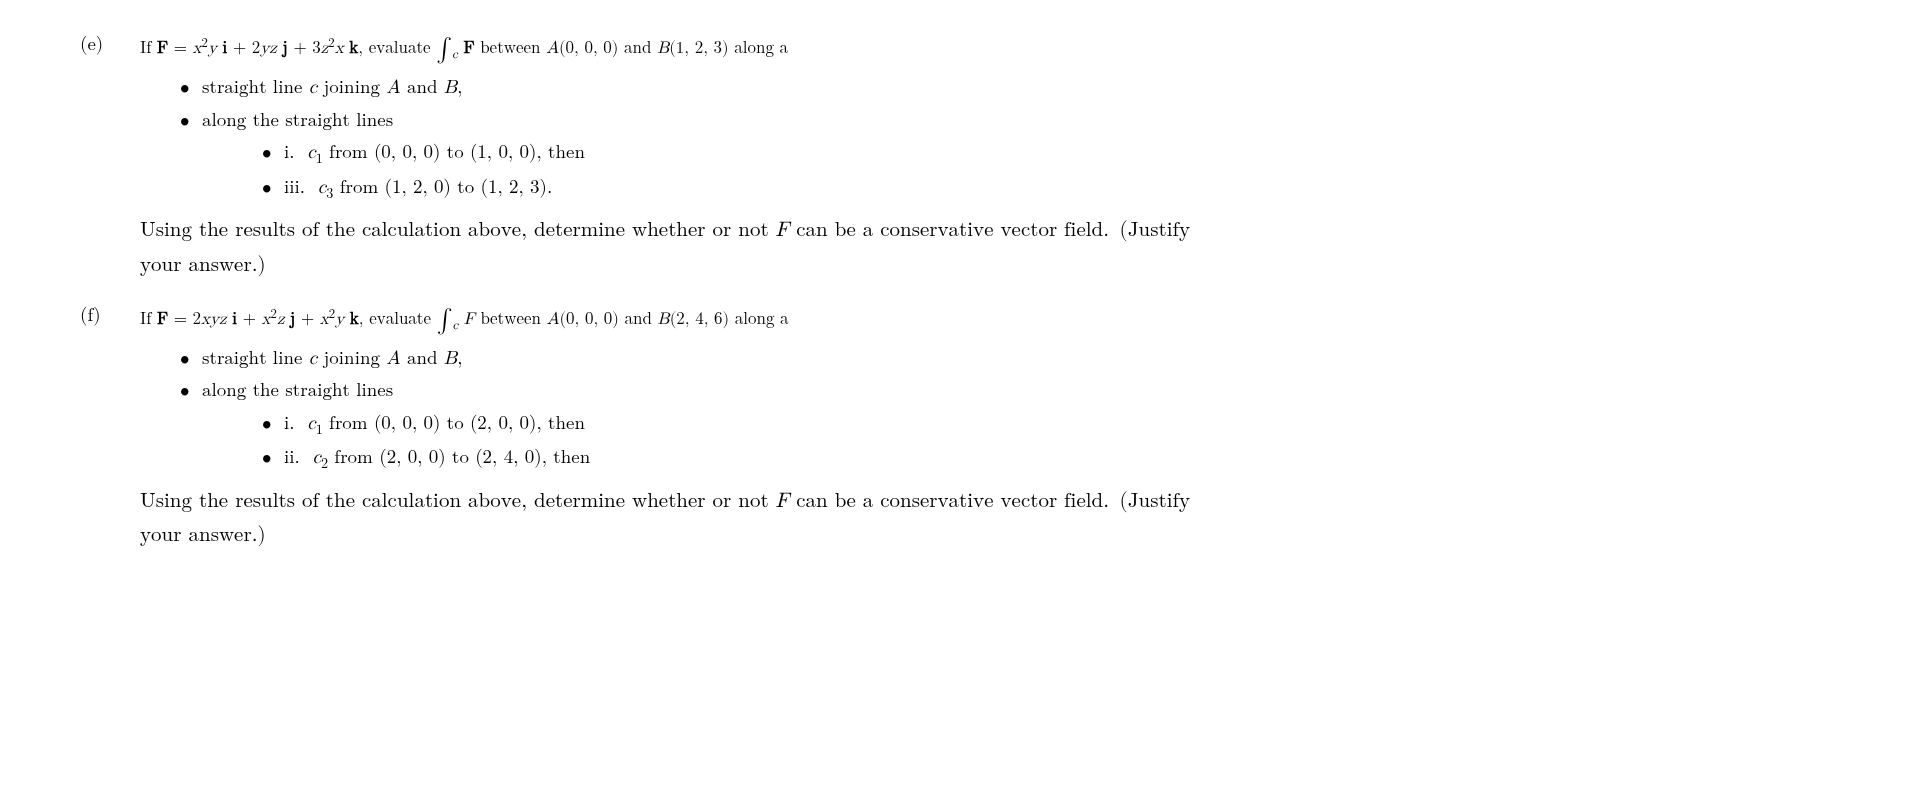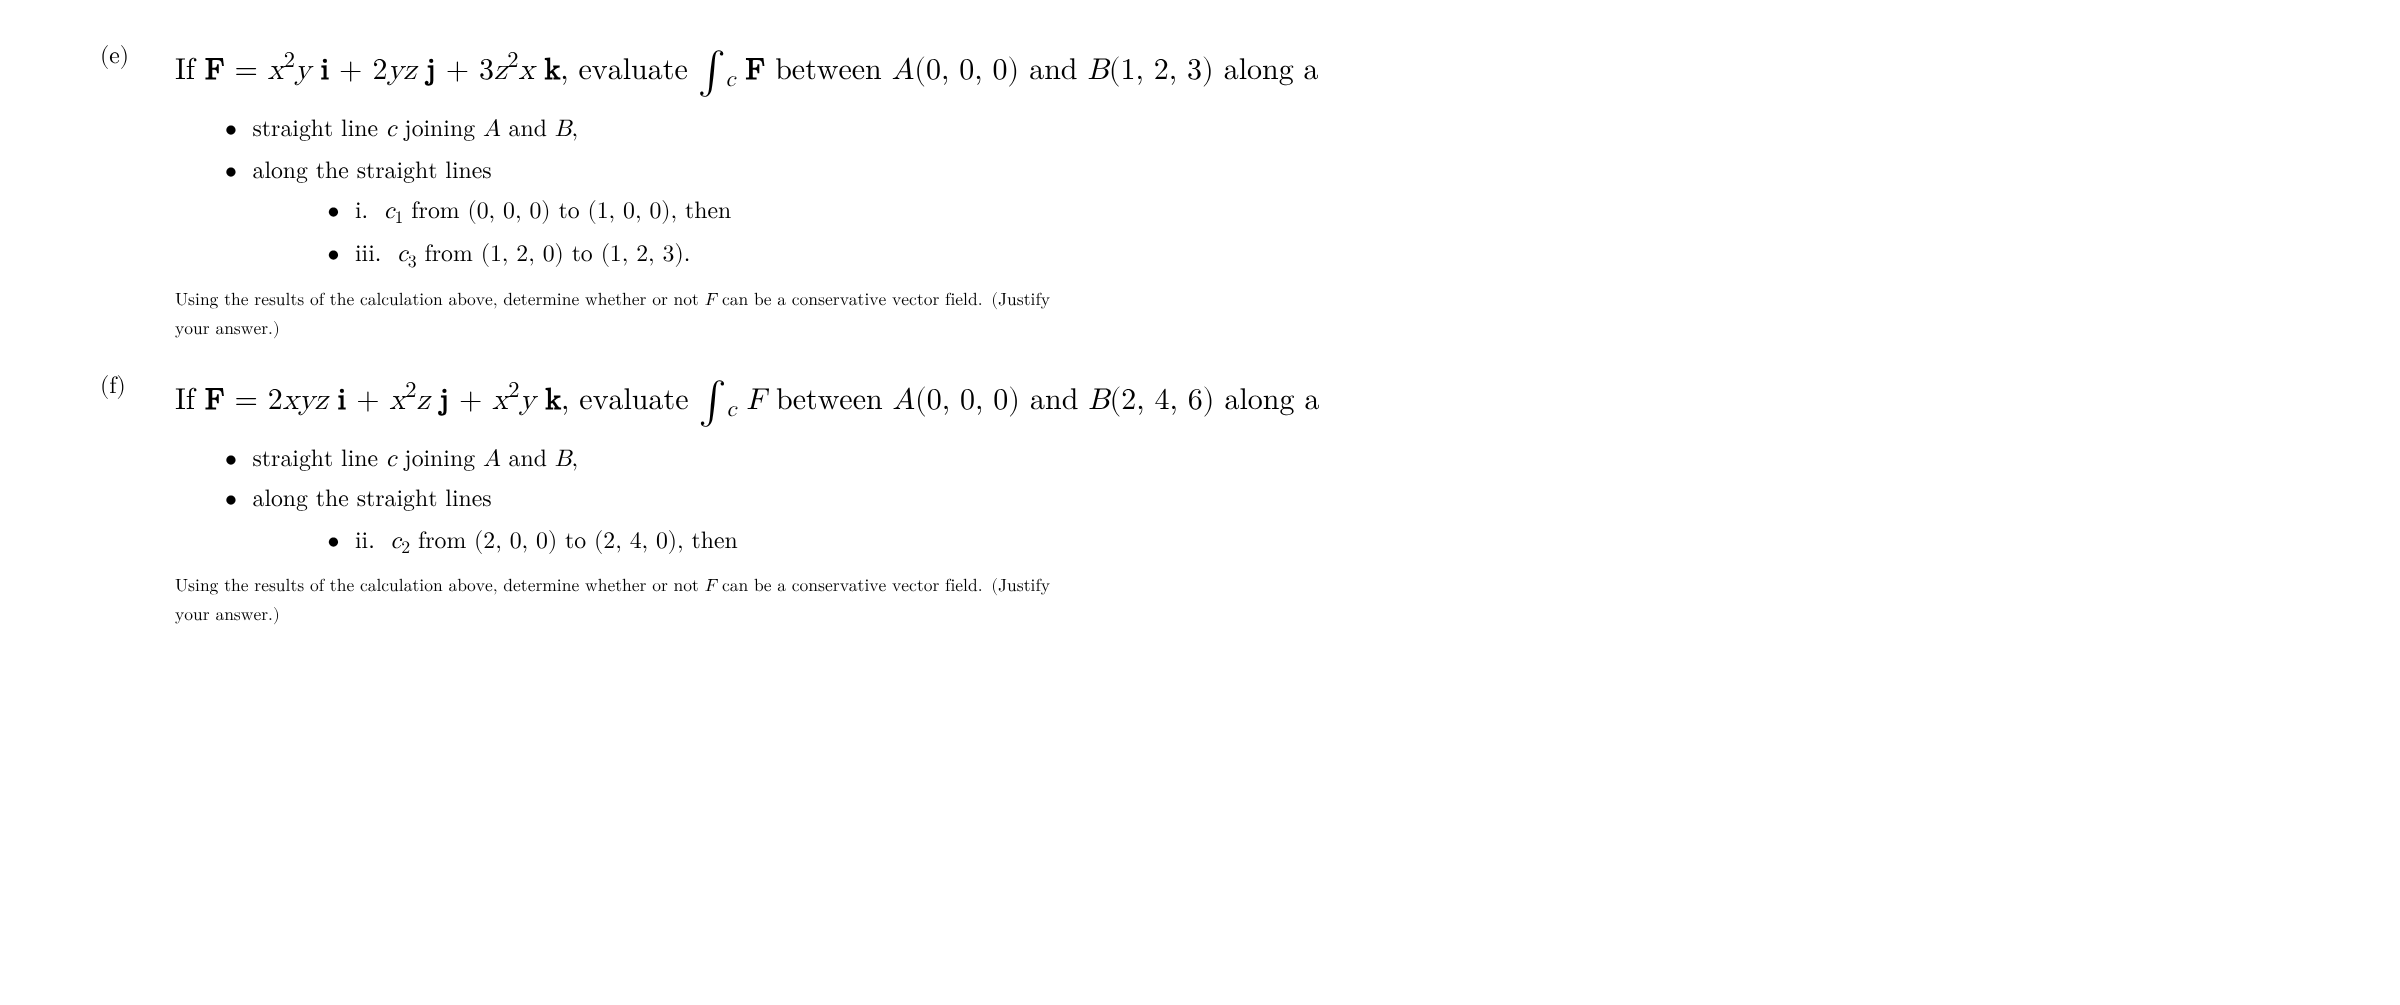--- a/index.html
+++ b/index.html
@@ -63,21 +63,21 @@
       margin: 16px 0 4px 60px;
     }
 
     .sub-list li {
       margin-bottom: 2px;
       font-size: 19px;
     }
 
     .justify-text {
       margin: 8px 0 8px 0px;
-      font-size: 14px;
+      font-size: 21px;
       line-height: 1.65;
     }
 
     
     .math-bold {
       font-weight: bold;
       font-style: normal;
     }
 
     .math-italic {
@@ -95,21 +95,21 @@
     }
 
     .integral-symbol {
       font-size: 1.4em;
       vertical-align: middle;
       font-style: normal;
     }
 
     .problem-line {
       display: block;
-      font-size: 24px;
+      font-size: 17px;
       line-height: 1.65;
     }
   </style>
 </head>
 <body>
 
 <div class="problem-block">
   <div class="problem-row">
     <div class="label-col">
       <span>(e)</span>
@@ -154,20 +154,23 @@
       </span>
 
       <ul class="bullet-list">
         <li>
           <span>straight line <span class="math-italic">c</span> joining <span class="math-italic">A</span> and <span class="math-italic">B</span>,</span>
         </li>
         <li>
           <span>along the straight lines</span>
           <ol class="sub-list" style="list-style:none; margin-top:2px;">
             <li>
+              <span>i. &nbsp;</span><span class="math-italic">c</span><sub>1</sub> from (0, 0, 0) to (2, 0, 0), then
+            </li>
+            <li>
               <span>ii. &nbsp;</span><span class="math-italic">c</span><sub>2</sub> from (2, 0, 0) to (2, 4, 0), then
             </li>
           </ol>
         </li>
       </ul>
 
       <div class="justify-text">
         Using the results of the calculation above, determine whether or not <span class="math-italic">F</span> can be a conservative vector field. (Justify<br>your answer.)
       </div>
     </div>

